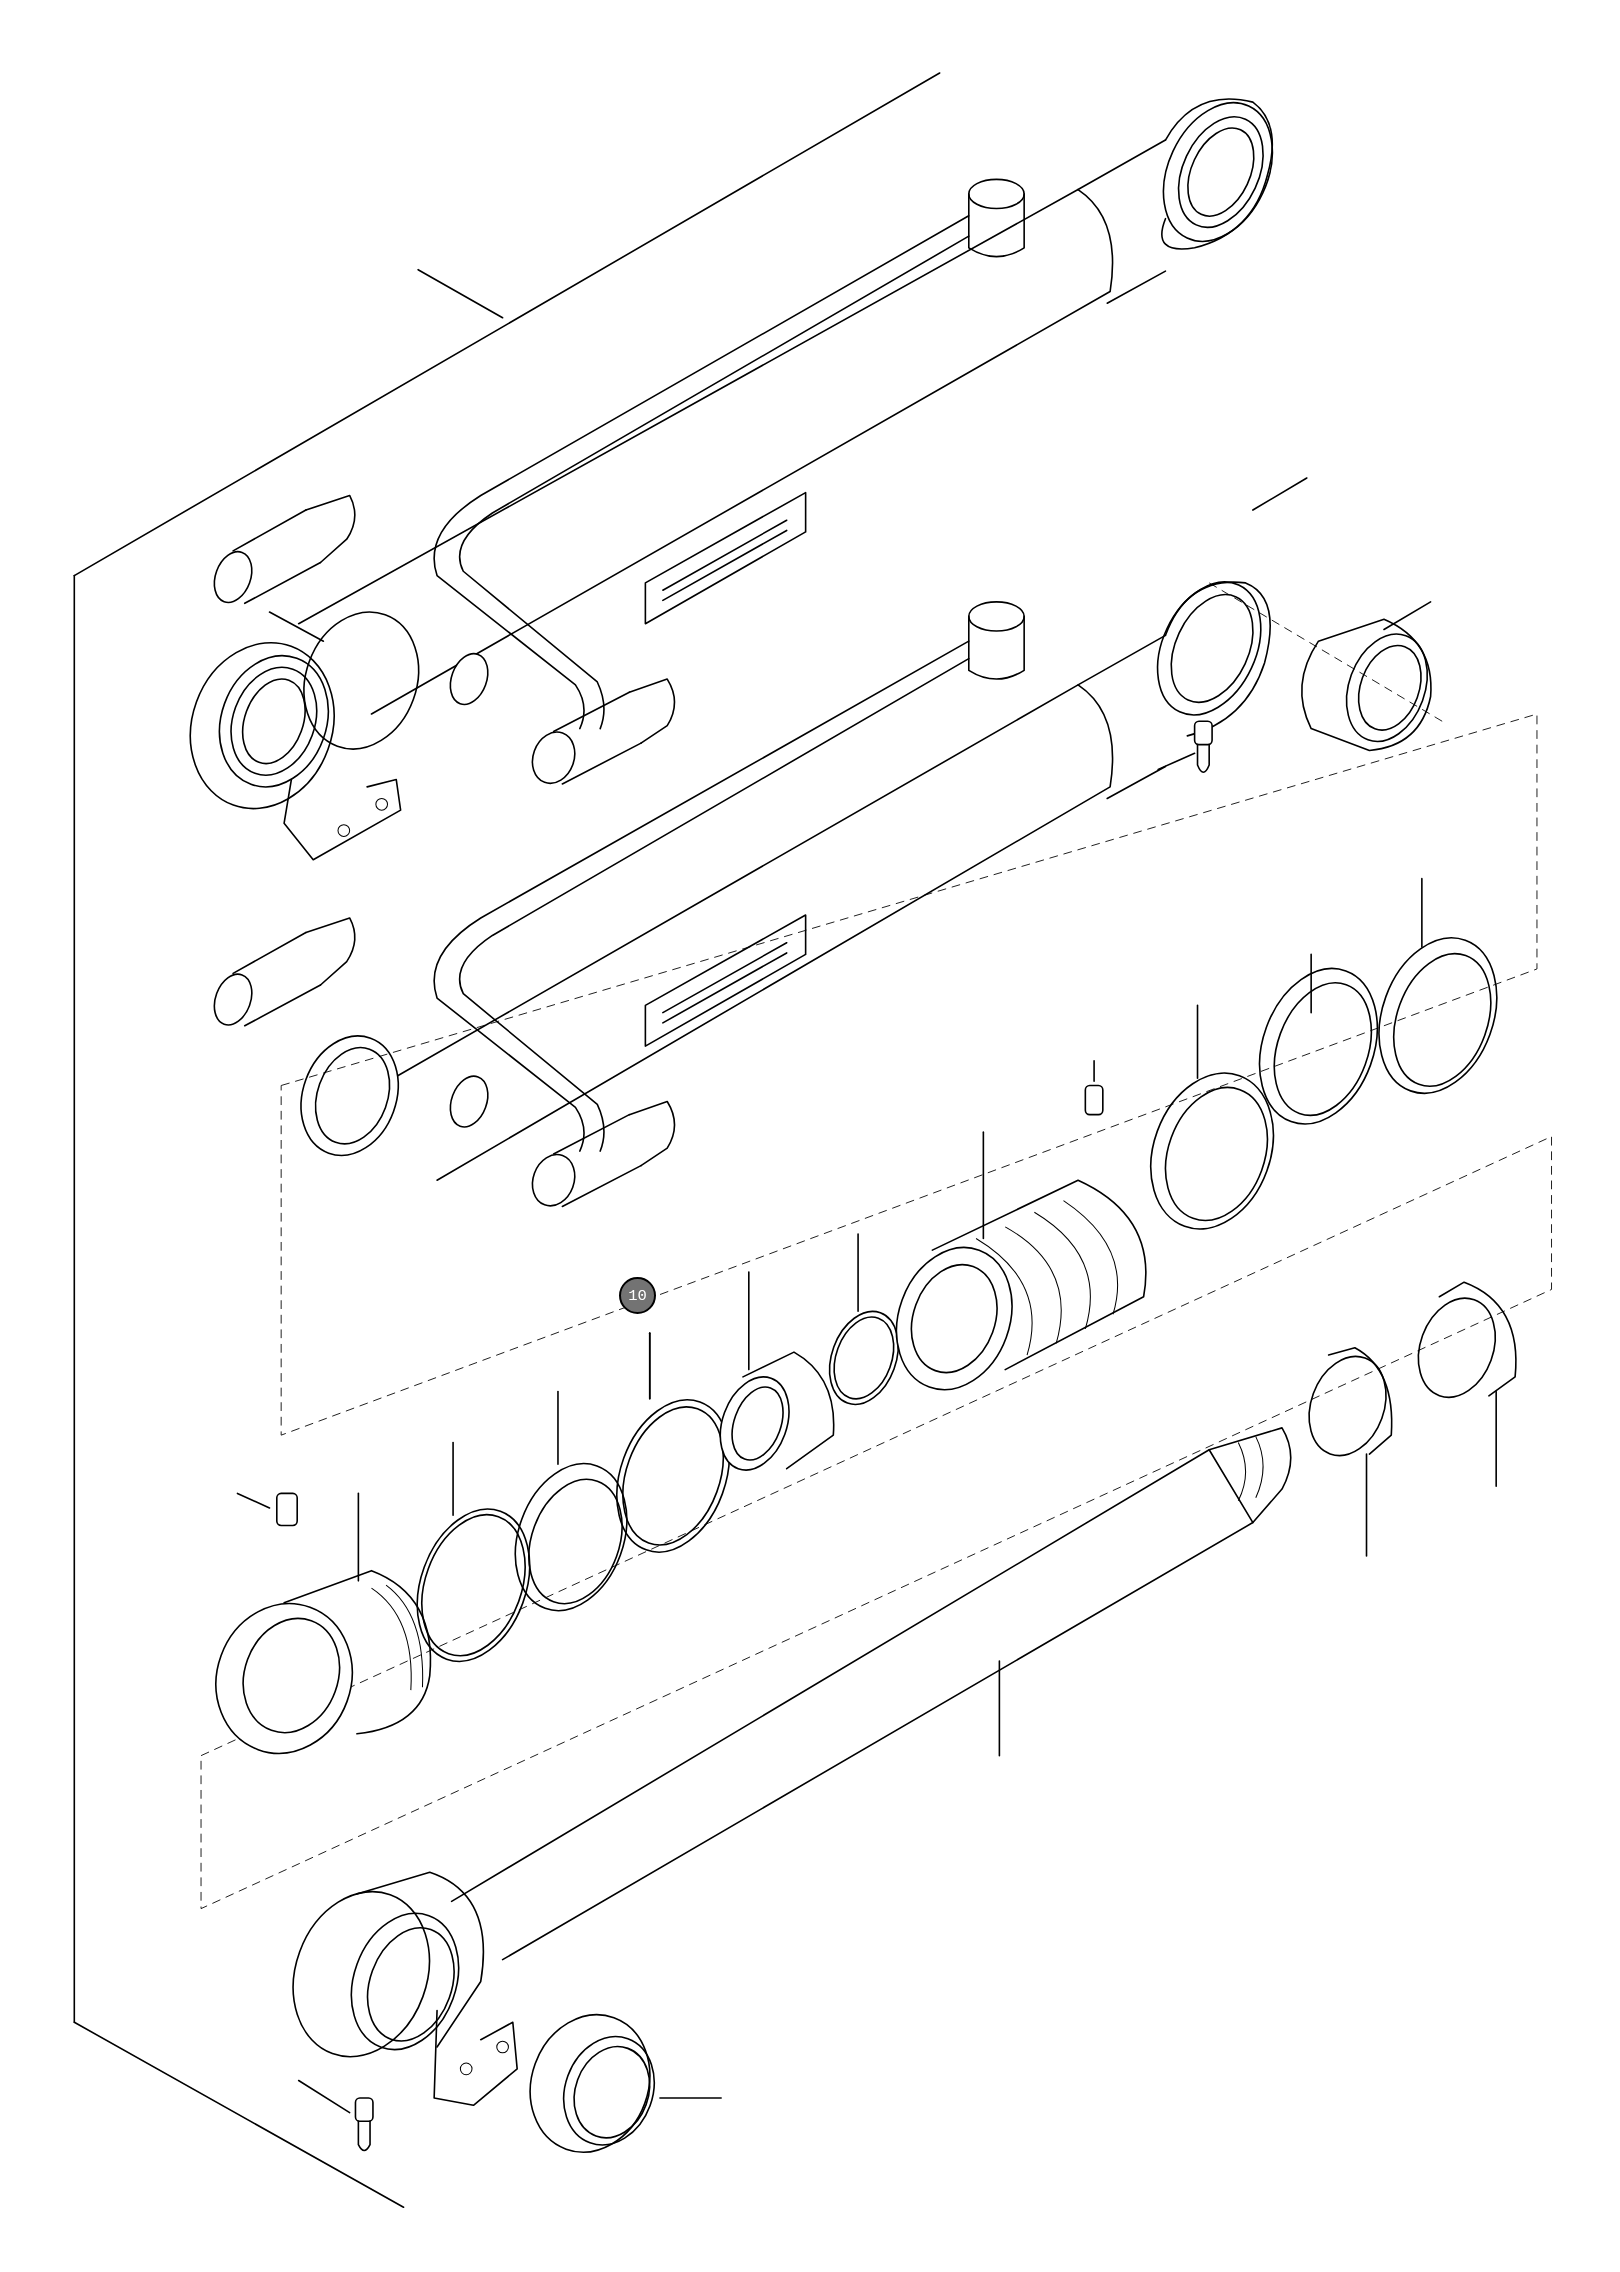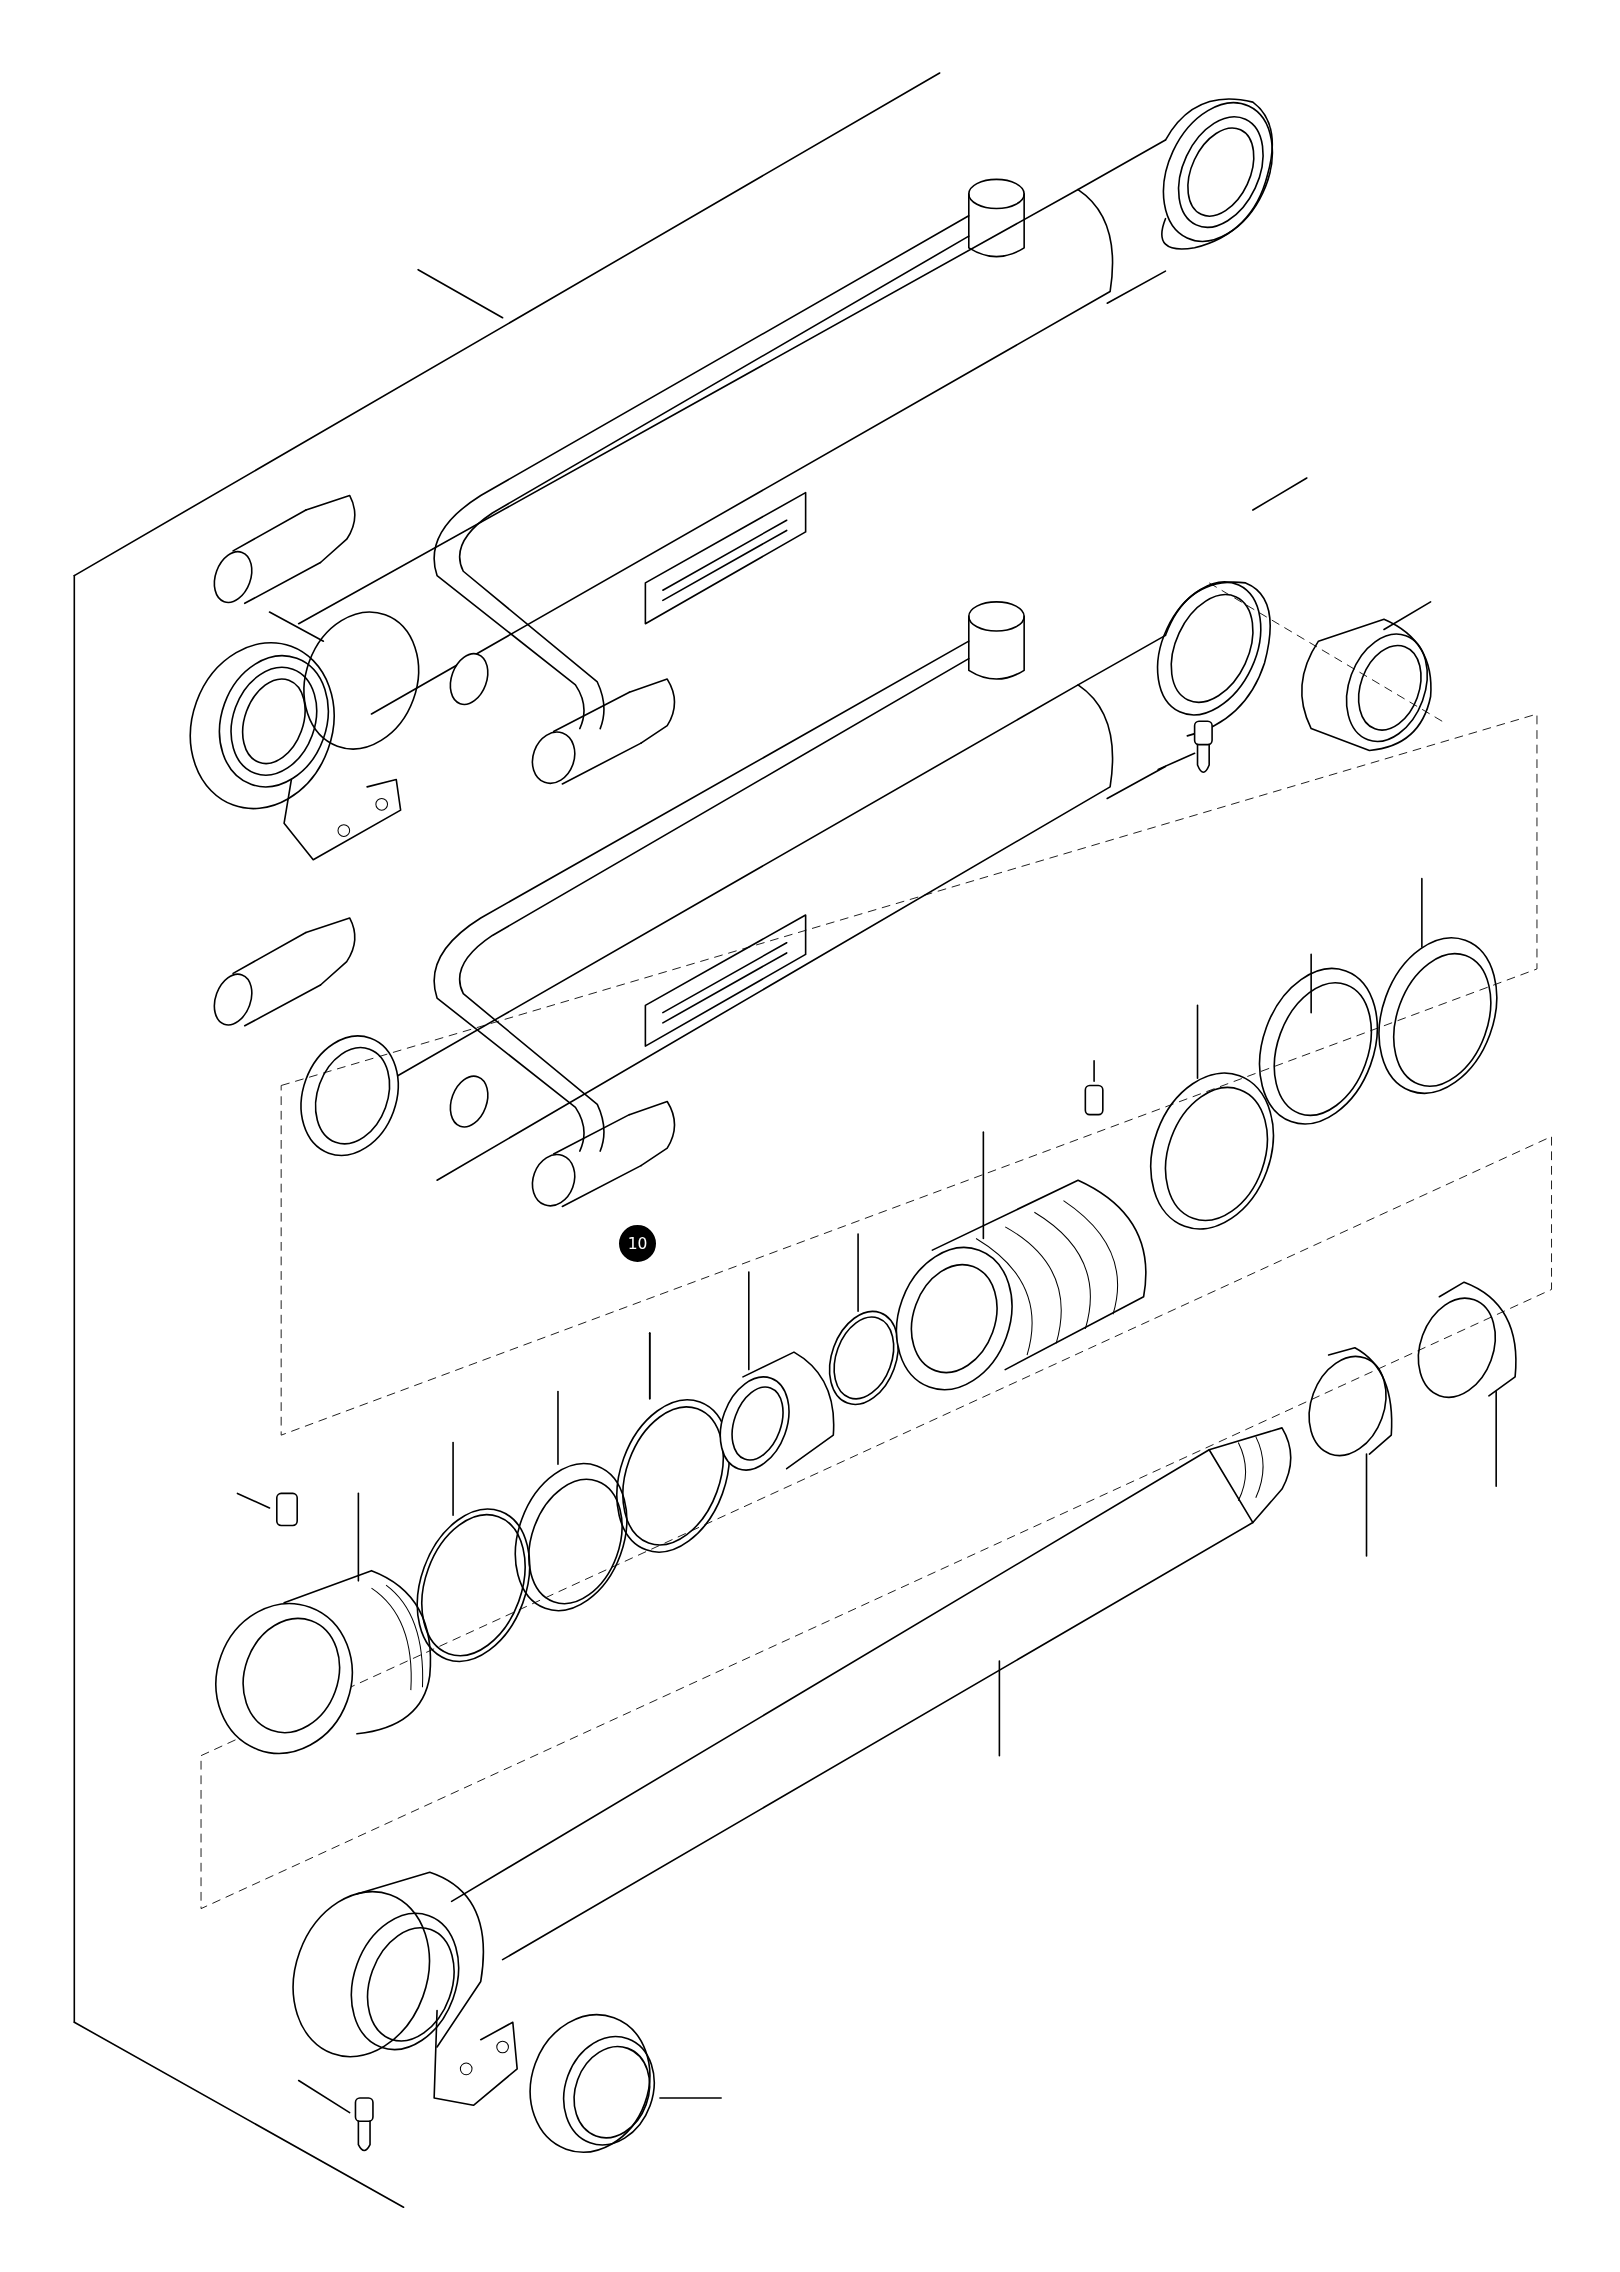--- a/index.html
+++ b/index.html
@@ -202,15 +202,15 @@
     <path class="ln" d="M246 1456 L246 1472 Q250 1480 254 1472 L254 1456"></path>
     <ellipse class="fillw" cx="405" cy="1430" rx="40" ry="48" transform="rotate(20 405 1430)"></ellipse>
     <ellipse class="ln" cx="418" cy="1435" rx="30" ry="38" transform="rotate(20 418 1435)"></ellipse>
     <ellipse class="ln" cx="420" cy="1436" rx="25" ry="32" transform="rotate(20 420 1436)"></ellipse>
     <line class="ln" x1="453" y1="1440" x2="495" y2="1440"></line>
   </g>
 
   <line class="ln" x1="446" y1="915" x2="446" y2="960"></line>
 </svg>
 
-  <div class="callout" style="left:619px; top:1225px; background:#000000;">10</div>
+  <div class="callout" style="left:619px; top:1277px; background:#737373;font-family:Liberation Mono, monospace;">10</div>
 </div>
 
 
 </body></html>

